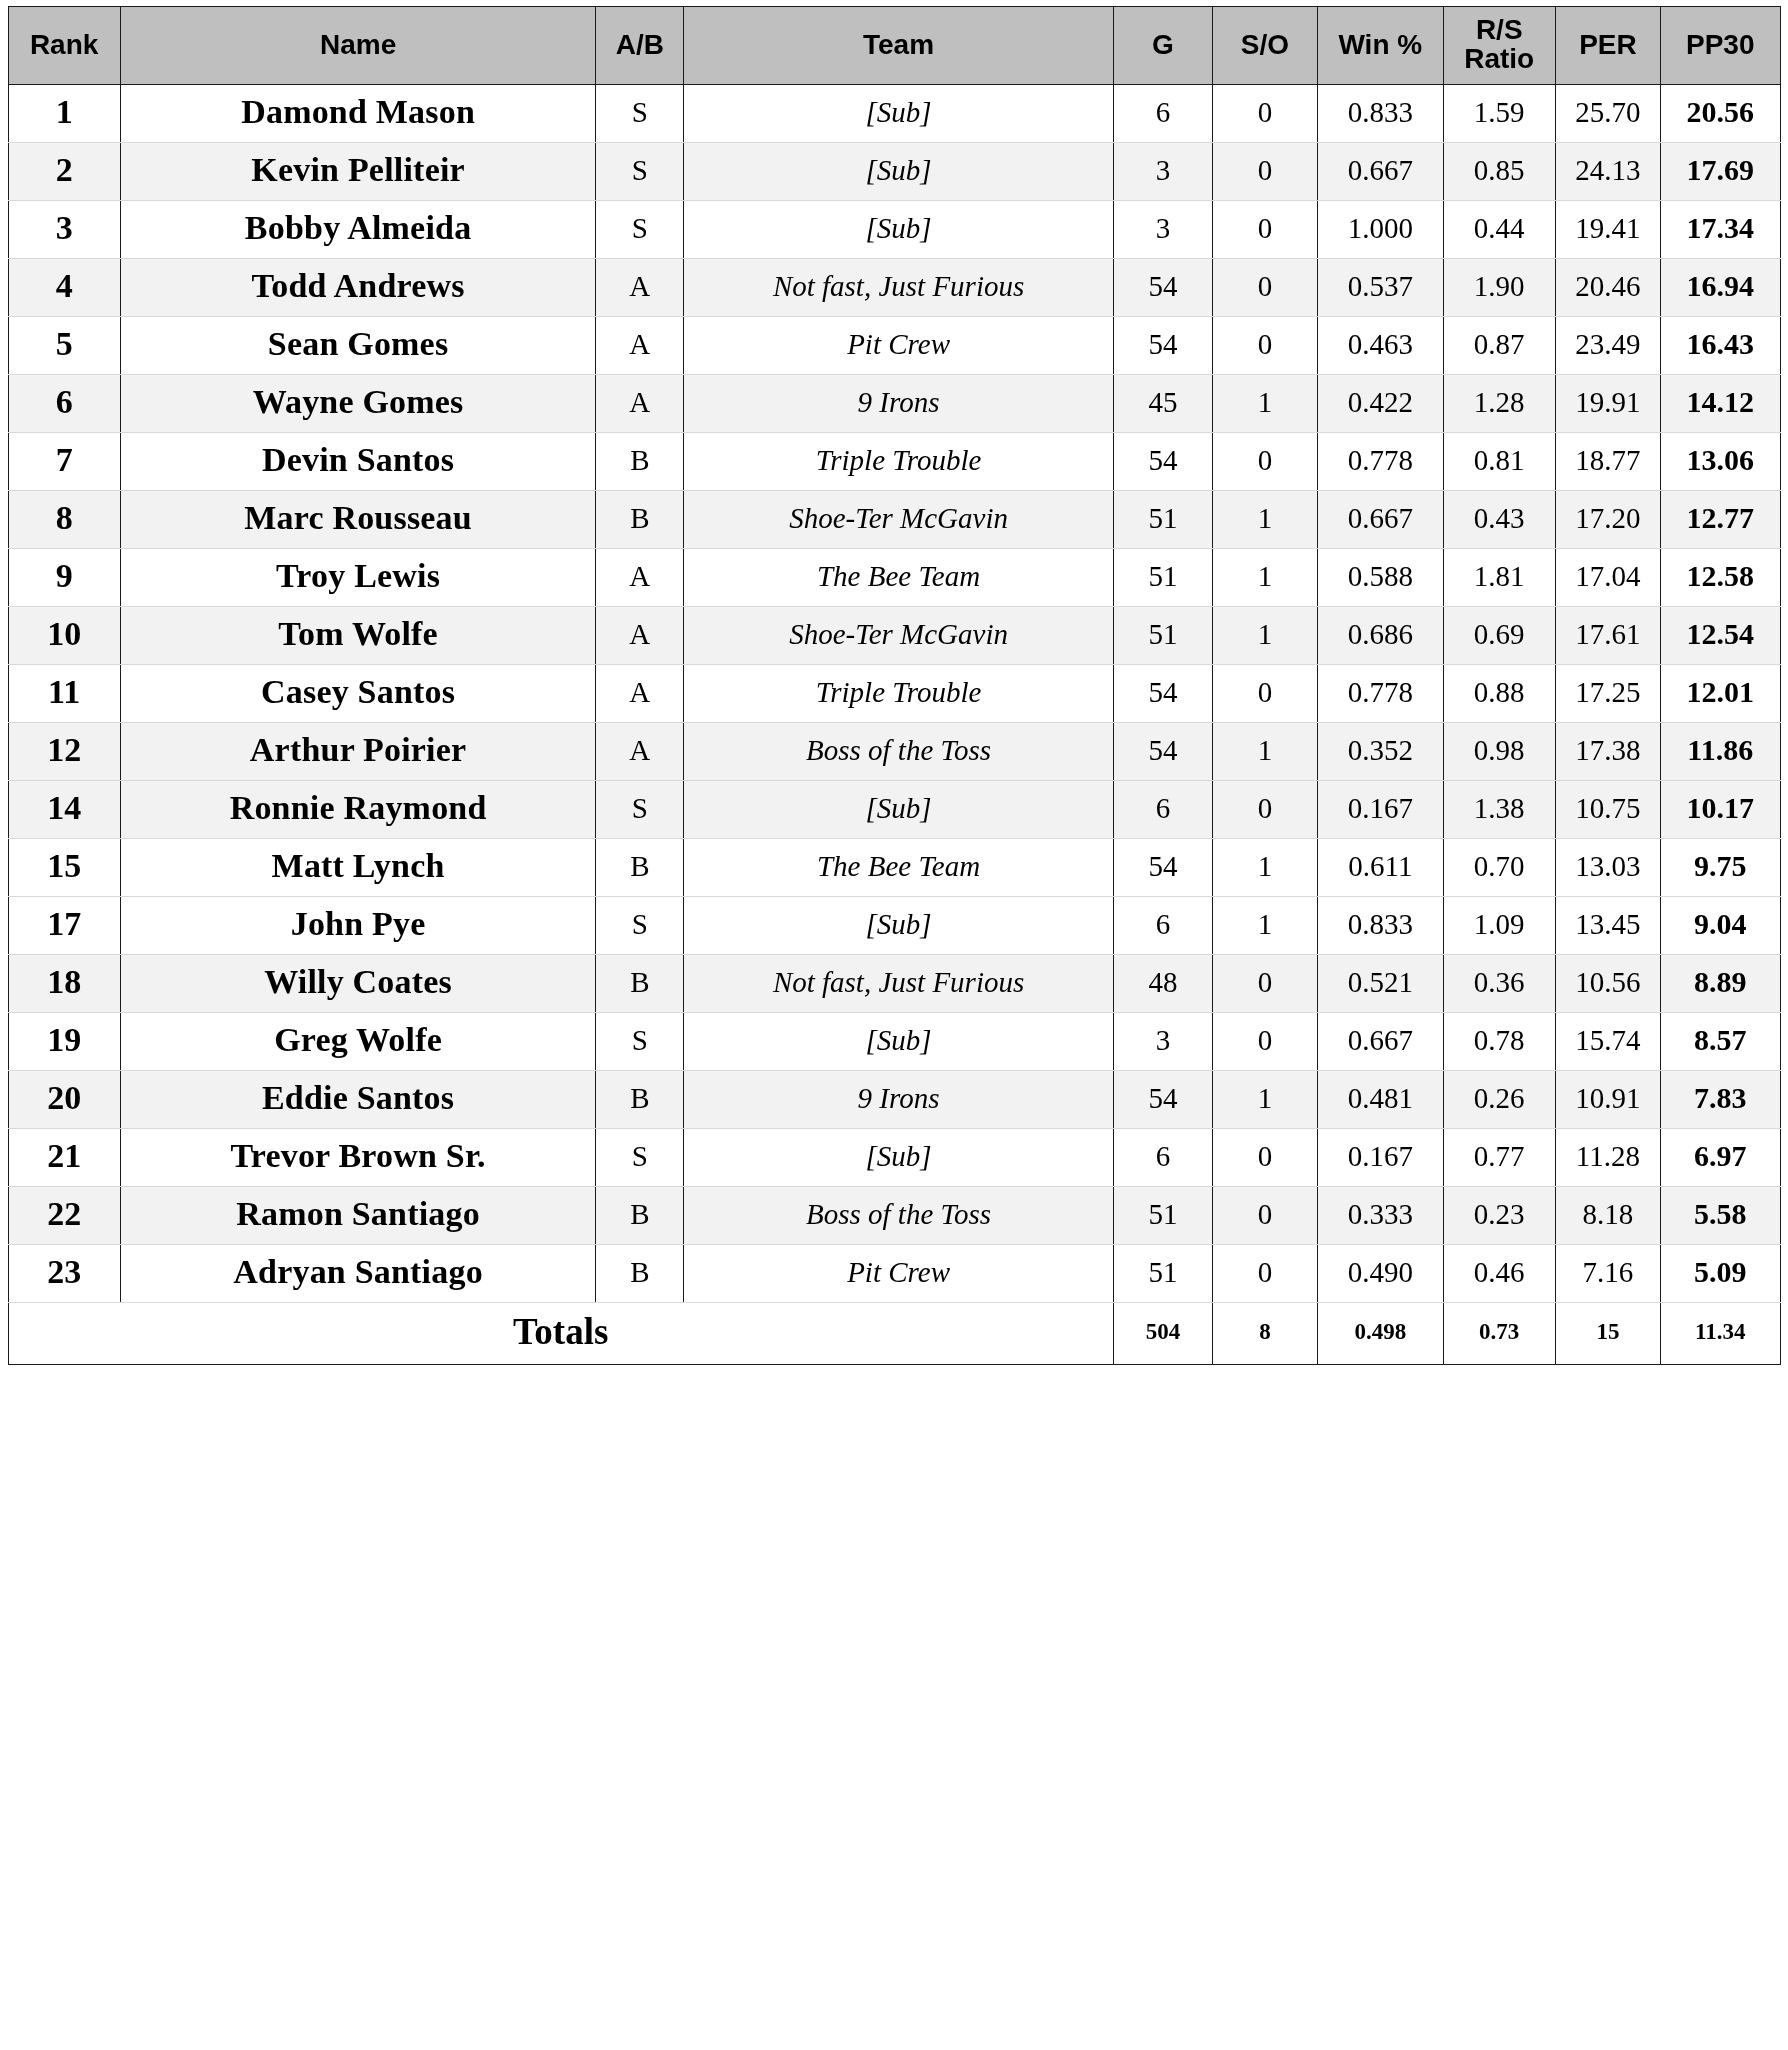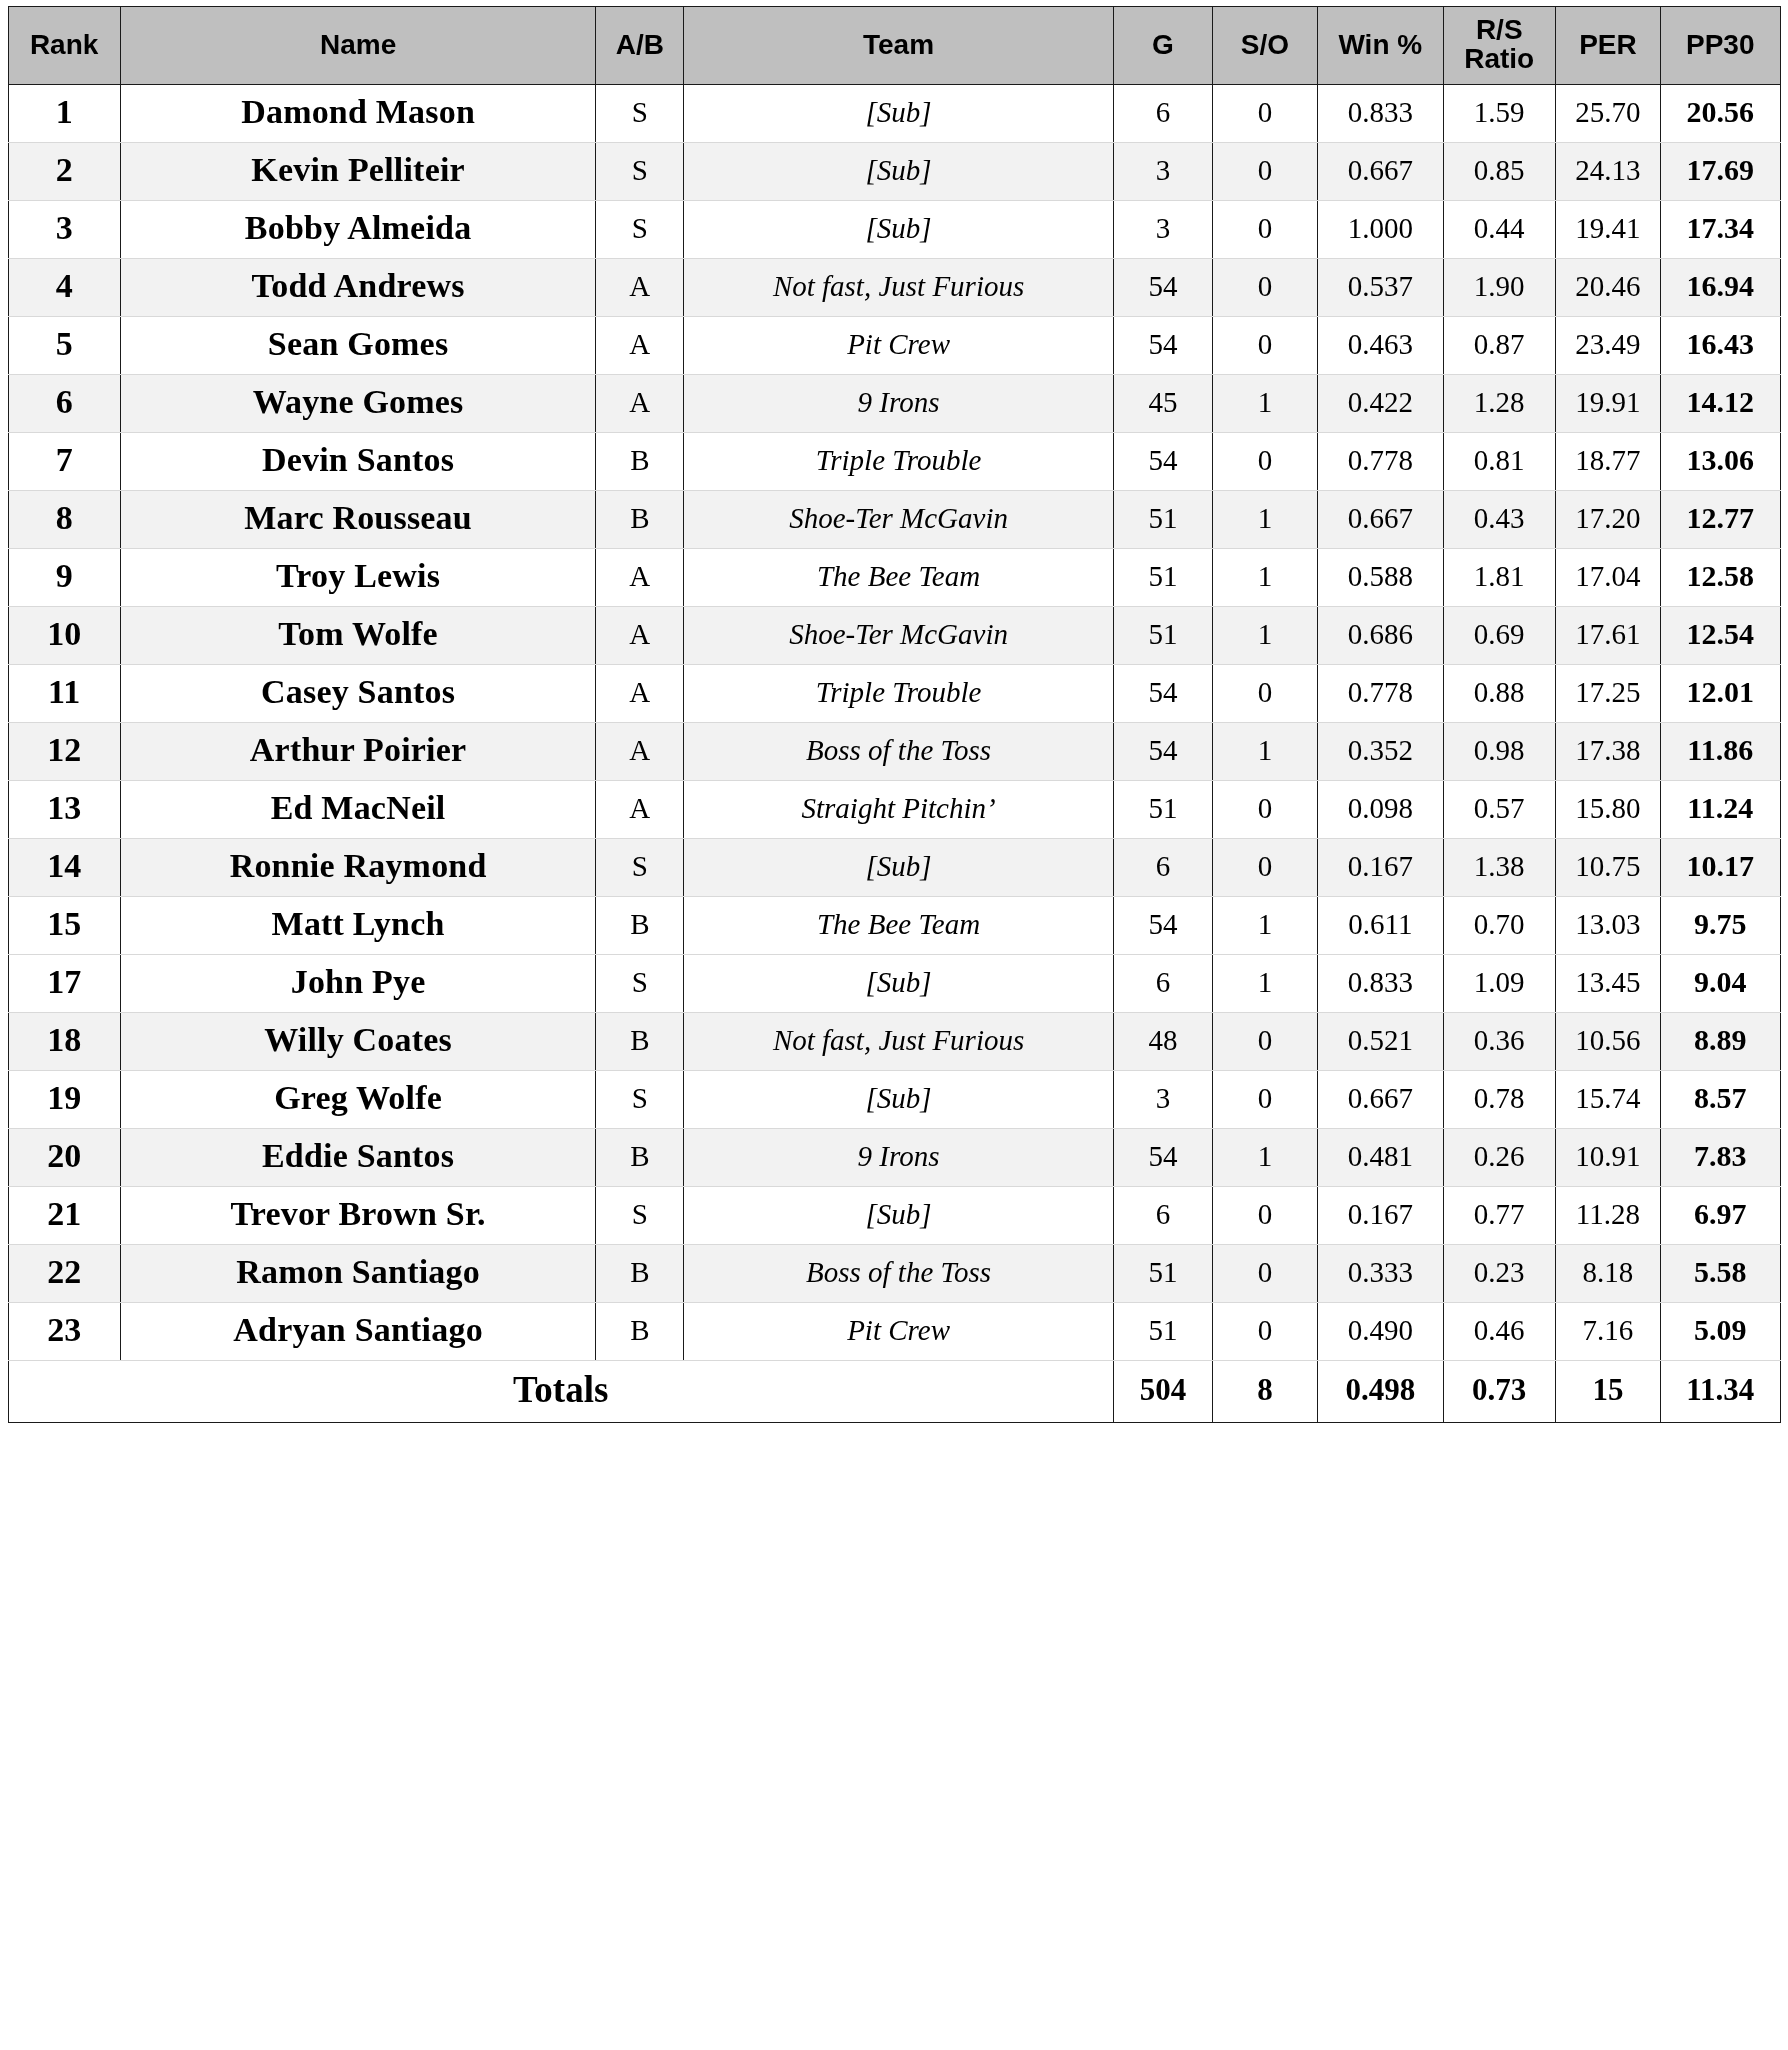--- a/index.html
+++ b/index.html
@@ -76,21 +76,21 @@
   td.team { font-size: 29px; font-style: italic; }
   td.num { font-size: 29px; }
   td.pp30 {
     font-weight: bold;
     font-size: 30px;
     margin-left: 6px;
   }
   tbody tr.totals td {
     background: #ffffff;
     border-top: 1.9px solid #1a1a1a;
-    font-size: 31px;
+    font-size: 23px;
     height: 62px;
   }
   tbody tr.totals td.totals-label {
     font-weight: bold;
     font-size: 37px;
     text-align: center;
   }
   tbody tr.totals td.tnum {
     font-weight: bold;
   }
@@ -267,32 +267,20 @@
           <td class="name">Arthur Poirier</td>
           <td class="ab">A</td>
           <td class="team">Boss of the Toss</td>
           <td class="num">54</td>
           <td class="num">1</td>
           <td class="num">0.352</td>
           <td class="num">0.98</td>
           <td class="num">17.38</td>
           <td class="pp30">11.86</td>
         </tr>
-        <tr class="odd">
-          <td class="rank">13</td>
-          <td class="name">Ed MacNeil</td>
-          <td class="ab">A</td>
-          <td class="team">Straight Pitchin’</td>
-          <td class="num">51</td>
-          <td class="num">0</td>
-          <td class="num">0.098</td>
-          <td class="num">0.57</td>
-          <td class="num">15.80</td>
-          <td class="pp30">11.24</td>
-        </tr>
         <tr class="even">
           <td class="rank">14</td>
           <td class="name">Ronnie Raymond</td>
           <td class="ab">S</td>
           <td class="team">[Sub]</td>
           <td class="num">6</td>
           <td class="num">0</td>
           <td class="num">0.167</td>
           <td class="num">1.38</td>
           <td class="num">10.75</td>

